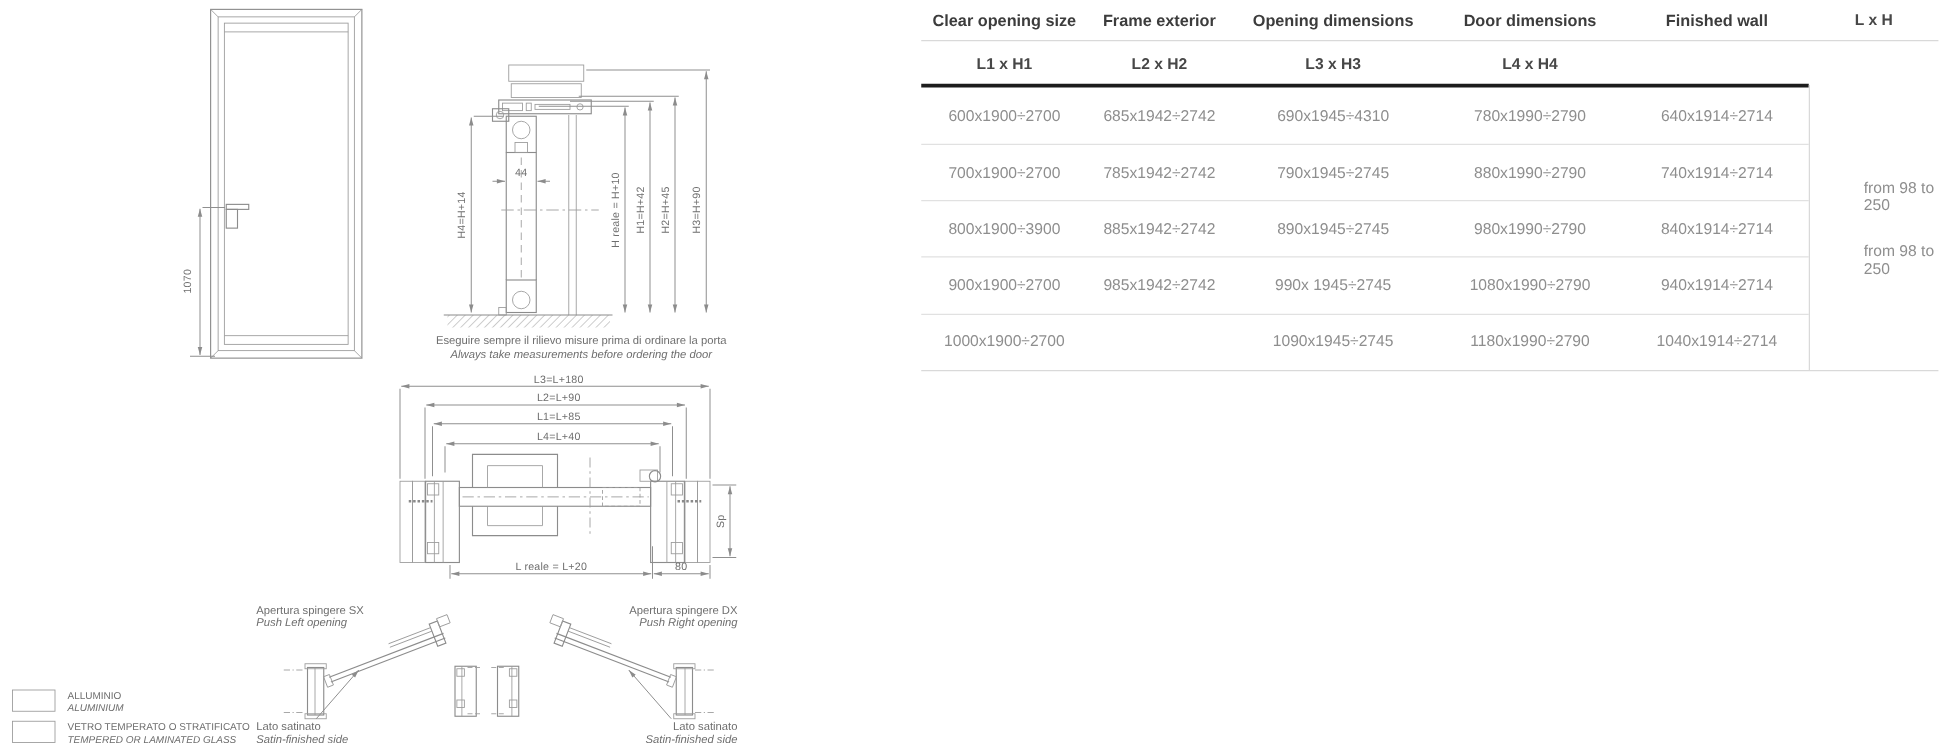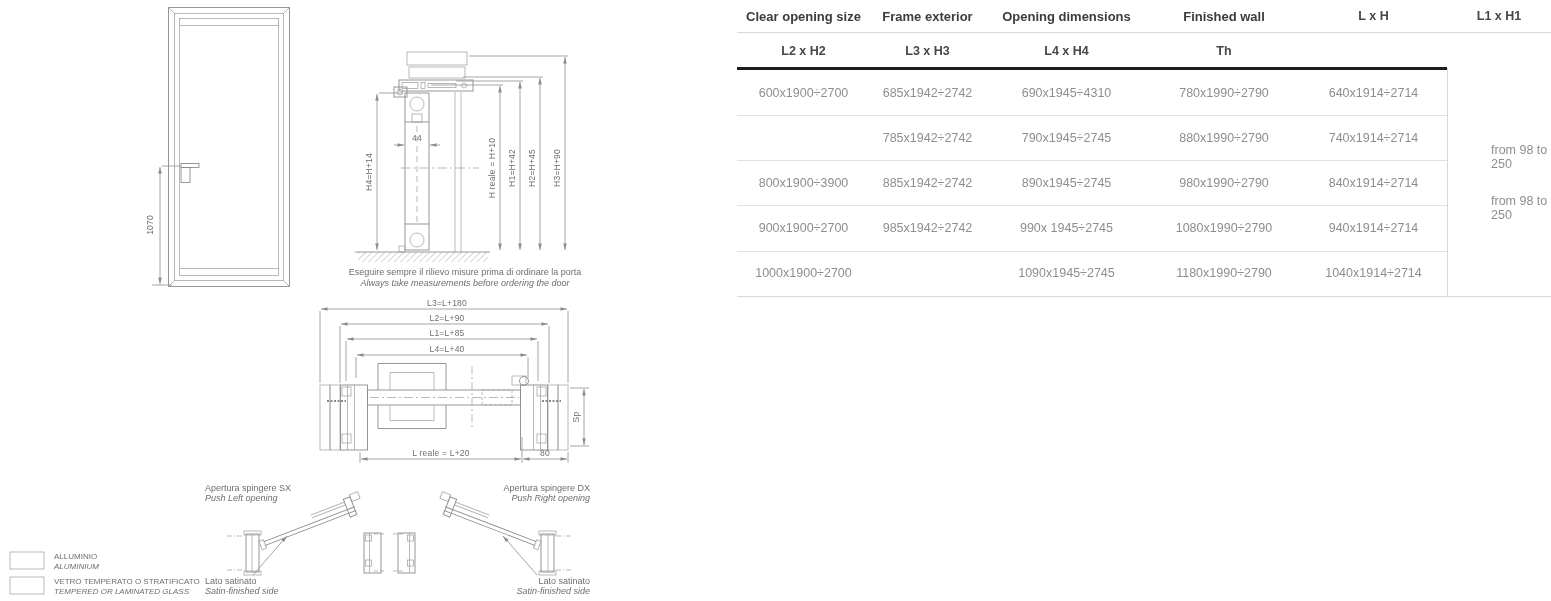--- a/index.html
+++ b/index.html
@@ -273,39 +273,40 @@
       <text style="font-size:8px" x="54" y="584">VETRO TEMPERATO O STRATIFICATO</text>
       <text style="font-size:8px" class="it" x="54" y="594">TEMPERED OR LAMINATED GLASS</text>
     </g>
   </svg>
 
   <div id="dims-table">
 
     <div class="cell th1">Clear opening size</div>
     <div class="cell th1">Frame exterior</div>
     <div class="cell th1">Opening dimensions</div>
+    <div class="cell th1">Door dimensions</div>
     <div class="cell th1">Finished wall</div>
 
     <div class="cell th2">L x H</div>
     <div class="cell th2">L1 x H1</div>
     <div class="cell th2">L2 x H2</div>
     <div class="cell th2">L3 x H3</div>
     <div class="cell th2">L4 x H4</div>
-    <div class="cell th2">Th</div>
 
     <div class="fw-cell">
       <span>from 98 to 250</span>
       <span>from 98 to 250</span>
     </div>
 
     <div class="cell td" style="grid-row:3;grid-column:1">600x1900÷2700</div>
     <div class="cell td" style="grid-row:3;grid-column:2">685x1942÷2742</div>
     <div class="cell td" style="grid-row:3;grid-column:3">690x1945÷4310</div>
     <div class="cell td" style="grid-row:3;grid-column:4">780x1990÷2790</div>
     <div class="cell td" style="grid-row:3;grid-column:5">640x1914÷2714</div>
+    <div class="cell td" style="grid-row:4;grid-column:1">700x1900÷2700</div>
     <div class="cell td" style="grid-row:4;grid-column:2">785x1942÷2742</div>
     <div class="cell td" style="grid-row:4;grid-column:3">790x1945÷2745</div>
     <div class="cell td" style="grid-row:4;grid-column:4">880x1990÷2790</div>
     <div class="cell td" style="grid-row:4;grid-column:5">740x1914÷2714</div>
     <div class="cell td" style="grid-row:5;grid-column:1">800x1900÷3900</div>
     <div class="cell td" style="grid-row:5;grid-column:2">885x1942÷2742</div>
     <div class="cell td" style="grid-row:5;grid-column:3">890x1945÷2745</div>
     <div class="cell td" style="grid-row:5;grid-column:4">980x1990÷2790</div>
     <div class="cell td" style="grid-row:5;grid-column:5">840x1914÷2714</div>
     <div class="cell td" style="grid-row:6;grid-column:1">900x1900÷2700</div>

